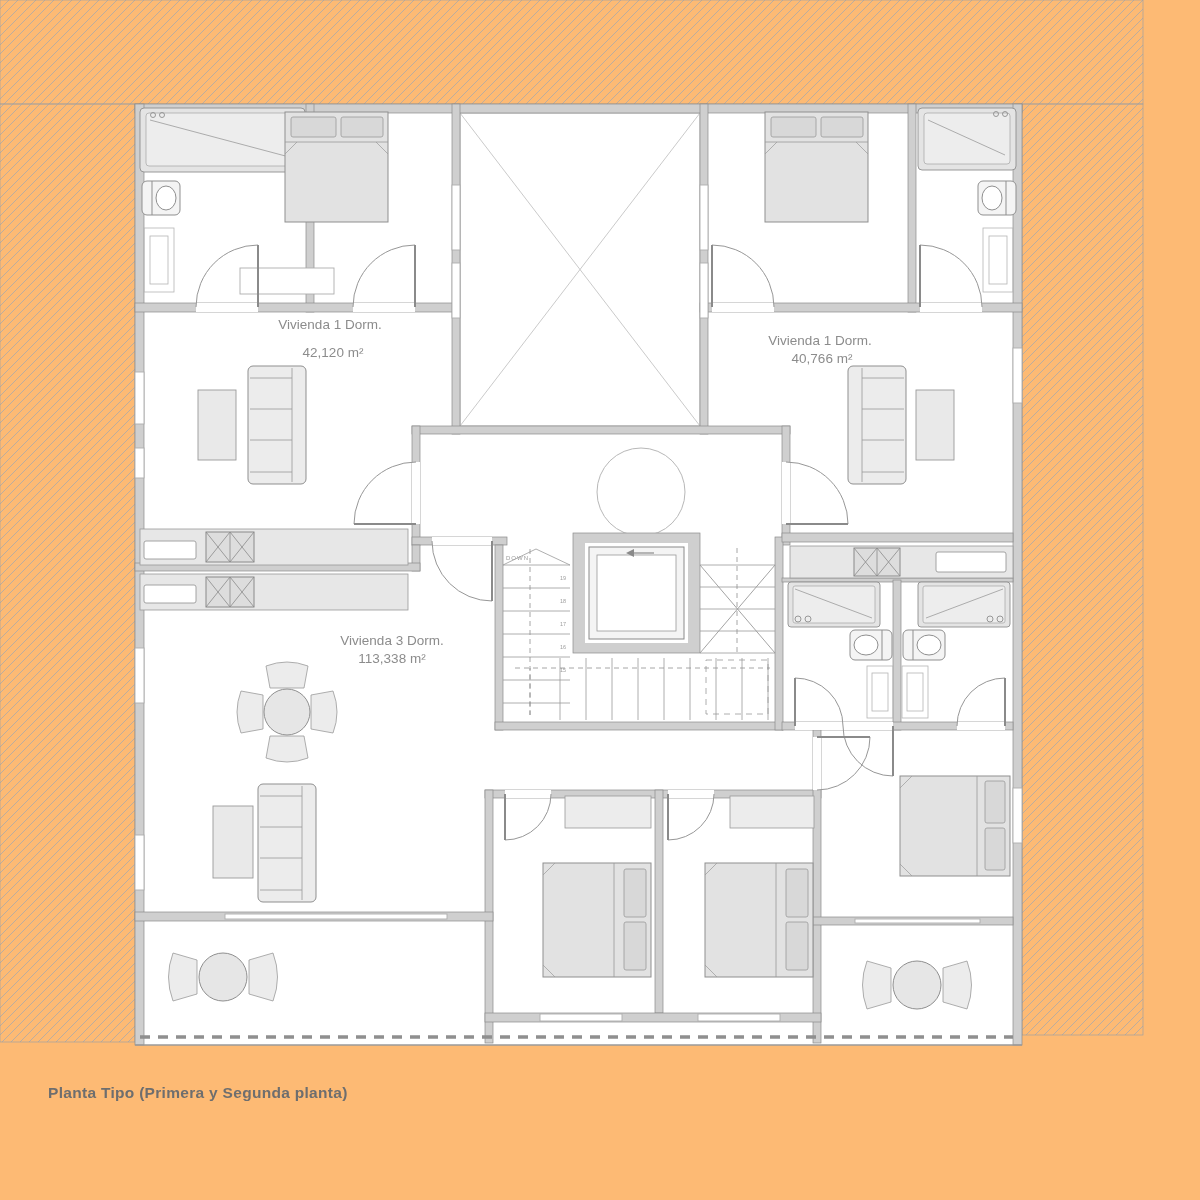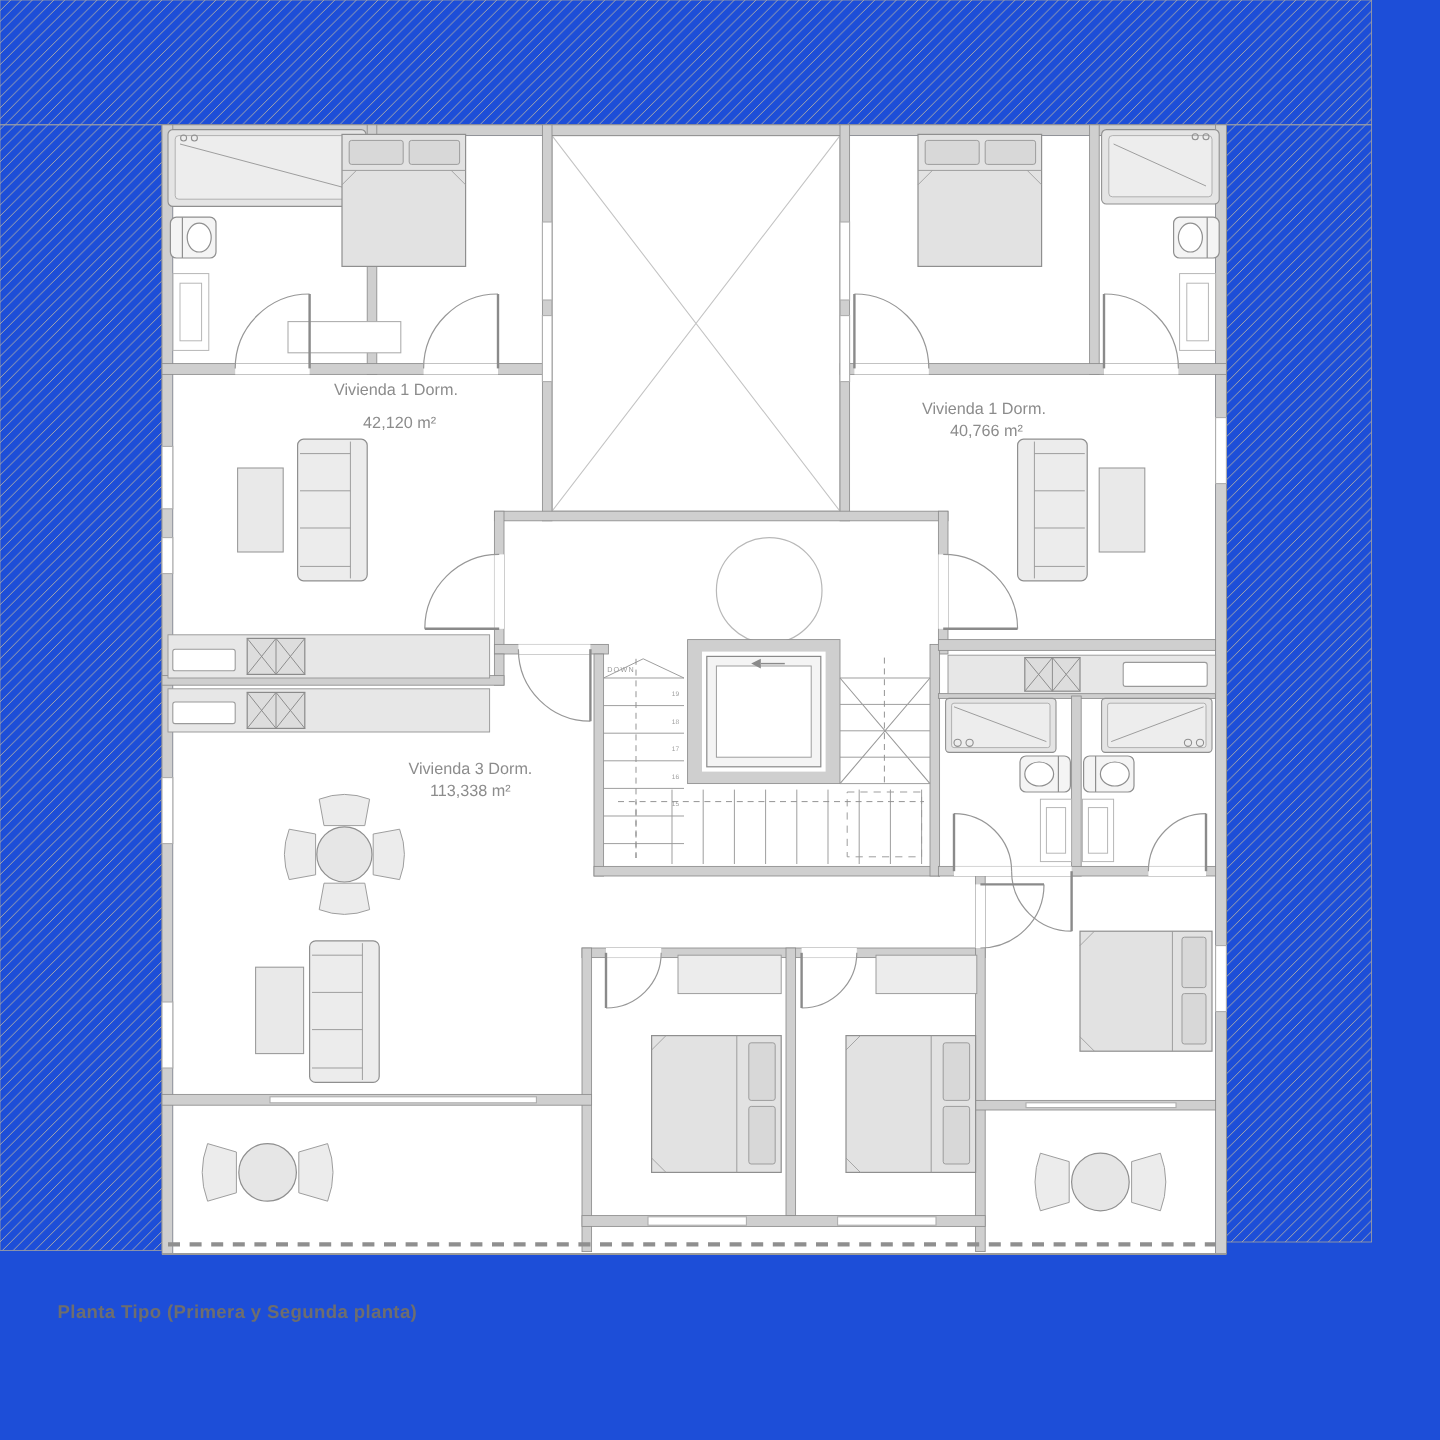--- a/index.html
+++ b/index.html
@@ -1,16 +1,16 @@
 <!DOCTYPE html>
 <html><head>
 <meta charset="utf-8">
 <style>
   html,body{margin:0;padding:0;background:#ffffff;}
-  #stage{position:relative;width:1200px;height:1200px;background:#1d4ed8;overflow:hidden;
+  #stage{position:relative;width:1200px;height:1200px;background:#fdba74;overflow:hidden;
          font-family:"Liberation Sans","DejaVu Sans",sans-serif;}
   svg{position:absolute;left:0;top:0;}
   .wall{fill:#cfcfcf;stroke:#8b8b8b;stroke-width:.7;}
   .furn{fill:#e4e4e4;stroke:#8f8f8f;stroke-width:.9;}
   .furnlight{fill:#ececec;stroke:#9a9a9a;stroke-width:.8;}
   .whitebox{fill:#ffffff;stroke:#adadad;stroke-width:.9;}
   .outline{fill:none;stroke:#8f8f8f;stroke-width:.9;}
   .thinline{fill:none;stroke:#b4b4b4;stroke-width:.8;}
   .doorarc{fill:none;stroke:#979797;stroke-width:1;}
   .doorleaf{stroke:#8a8a8a;stroke-width:2;}

